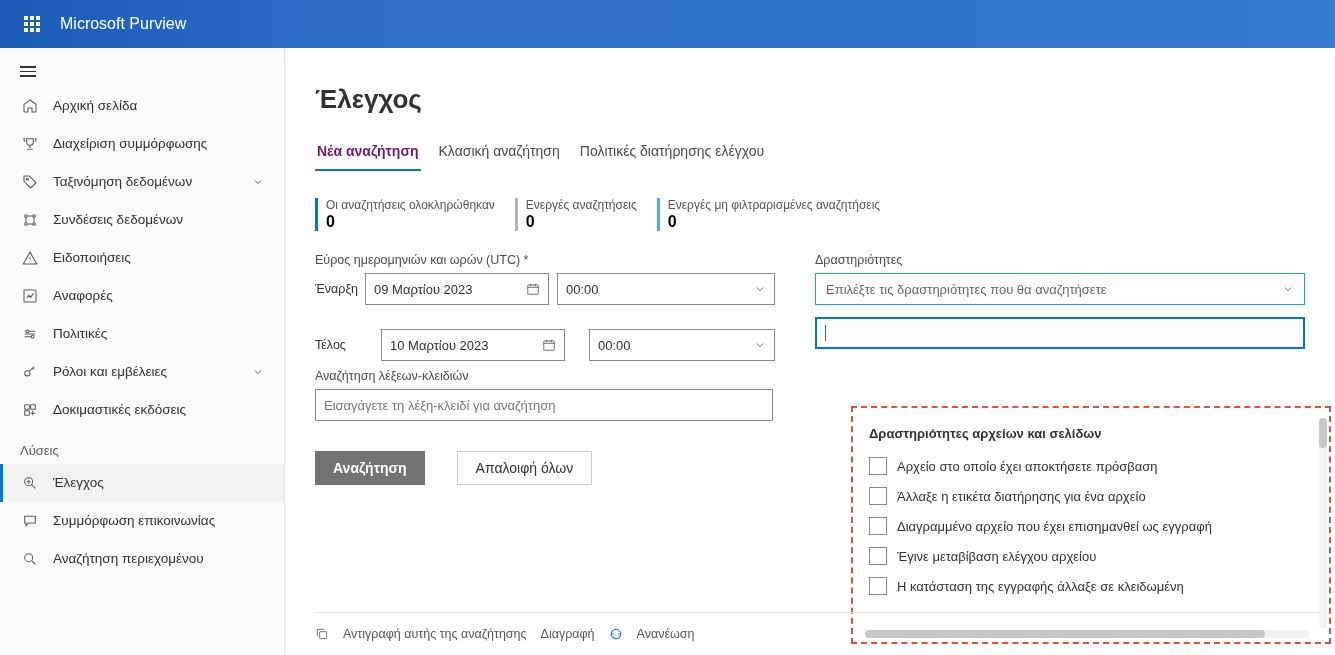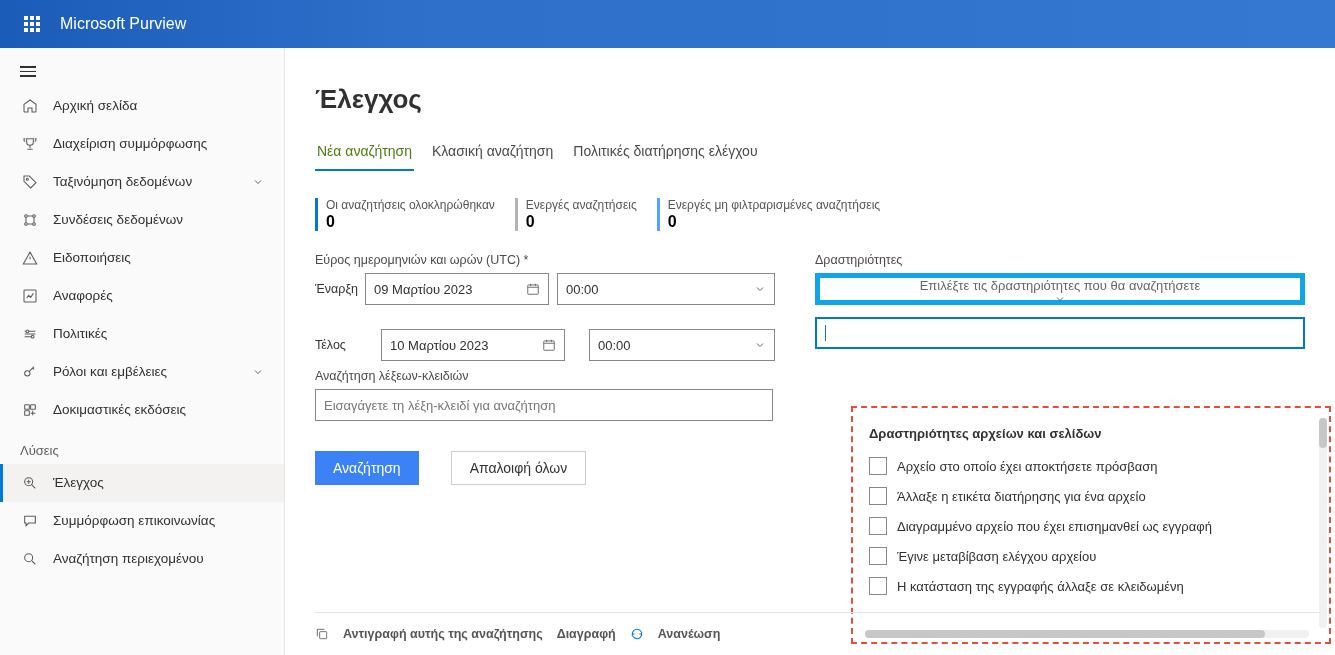--- a/index.html
+++ b/index.html
@@ -28,21 +28,21 @@
     .nav-item .label { flex: 1; }
     .nav-item .chev { width: 12px; color: #605e5c;}
     .nav-section-label { padding: 14px 20px 6px; font-size: 13px; color: #605e5c;}
     
     .main { flex: 1; padding: 36px 0 0 0; overflow: hidden; position: relative;}
     .main-inner { padding: 0 30px; }
     .page-title { font-size: 26px; font-weight: 600; margin-bottom: 22px;}
     
     .tabs { display: flex; gap: 16px; border-bottom: 1px solid transparent; margin-bottom: 26px; font-size: 14px;}
     .tab { padding: 6px 2px 10px; cursor:pointer; color: #4b4b4b;}
-    .tab.active { color: #4d7c0f; border-bottom: 2px solid #0078d4; font-weight:400;}
+    .tab.active { color: #701a75; border-bottom: 2px solid #0078d4; font-weight:700;}
     
     .stats { display: flex; gap: 20px; margin-bottom: 22px; font-size: 12px; color: #555;}
     .stat { border-left: 3px solid; padding-left: 8px;}
     .stat.blue { border-color: #0078d4;}
     .stat.grey { border-color: #b3b3b3;}
     .stat.lblue { border-color: #4da6ff;}
     .stat .num { font-size: 16px; font-weight: 600; color: #000; line-height:1.2;}
     
     .form-area { display: flex; gap: 40px;}
     .left-col { flex: 0 0 460px;}
@@ -51,35 +51,35 @@
     .field-label { font-size: 12.5px; color: #4b4b4b; margin-bottom: 6px; display:block;}
     .date-row { display: flex; align-items: center; gap: 8px; margin-bottom: 8px;}
     .date-row .prefix { width: 42px; font-size: 12.5px; text-align: left; color:#333;}
     .input-box { border: 1px solid #8a8886; background: #fff; height: 32px; display: flex; align-items: center; padding: 0 8px; font-size: 13px;}
     .date-input { width: 184px; justify-content: space-between;}
     .time-input { flex:1; justify-content: space-between;}
     .kw-input { width: 458px; margin-top:4px;}
     .kw-input input { border: none; outline: none; width: 100%; font-size: 13px; background: transparent;}
     .kw-input input::placeholder { color: #777; }
     
-    .activities-select { border: 5px solid #0ea5e9; height: 32px; display:flex; align-items:center; justify-content:space-between; padding:0 10px; font-size:13px; color:#666; cursor:pointer; margin-bottom: 12px; flex-direction: column;}
+    .activities-select { border: 1px solid #0ea5e9; height: 32px; display:flex; align-items:center; justify-content:space-between; padding:0 10px; font-size:13px; color:#666; cursor:pointer; margin-bottom: 12px;}
     .activities-search { border: 2px solid #0078d4; height: 32px; display:flex; align-items:center; padding: 0 8px;}
     .activities-search .cursor-bar { width:1px; height:16px; background:#0078d4;}
     
     .dropdown-panel { position: absolute; right: 4px; top: 358px; width: 480px; height: 238px; border: 2px dashed #e74c3c; background: #fff; padding: 8px 0;}
     .dropdown-inner { height: 100%; overflow-y: auto; padding: 4px 12px;}
     .dd-group-title { font-size: 13px; font-weight: 600; color: #333; padding: 6px 4px 10px;}
     .dd-item { display: flex; align-items: center; gap: 10px; padding: 6px 4px; font-size: 13px; cursor:pointer;}
     .dd-checkbox { width: 18px; height: 18px; border: 1px solid #8a8886; background:#fff; flex-shrink:0;}
     
     .action-row { display: flex; gap: 12px; margin-top: 30px;}
-    .btn-primary { background: #3b82f6; color: #fff; border: none; padding: 8px 18px; font-size: 14px; cursor:pointer;}
+    .btn-primary { background: #737373; color: #fff; border: none; padding: 8px 18px; font-size: 14px; cursor:pointer;font-weight:bold;}
     .btn-secondary { background: #fff; color: #333; border: 1px solid #ccc; padding: 8px 18px; font-size: 14px; cursor:pointer;margin-left:20px;}
     
-    .bottom-bar { position: absolute; bottom: 0; left: 30px; right: 14px; border-top: 1px solid #e5e5e5; padding: 14px 0; display:flex; align-items:center; gap: 14px; font-size:12.5px; color:#555;font-weight:bold;}
+    .bottom-bar { position: absolute; bottom: 0; left: 30px; right: 14px; border-top: 1px solid #e5e5e5; padding: 14px 0; display:flex; align-items:center; gap: 14px; font-size:12.5px; color:#555;}
     .bottom-bar .icon { width:14px; height:14px; display:inline-flex; align-items:center; justify-content:center;}
     
     svg { display: block; }
     .scrollbar { position: absolute; right: 2px; top: 10px; bottom: 14px; width: 8px; }
     .scrollbar-track { background: #f1f1f1; width: 8px; height:100%; border-radius:4px; position:relative;}
     .scrollbar-thumb { background: #c7c7c7; width:8px; border-radius:4px; height:30px; position:absolute; top:0;}
     .bottom-scrollbar { position:absolute; left:12px; right:20px; bottom:4px; height:8px; background:#f1f1f1; border-radius:4px;}
     .bottom-scrollbar .thumb { width:90%; height:8px; background:#c7c7c7; border-radius:4px;}
   </style>
 </head>

